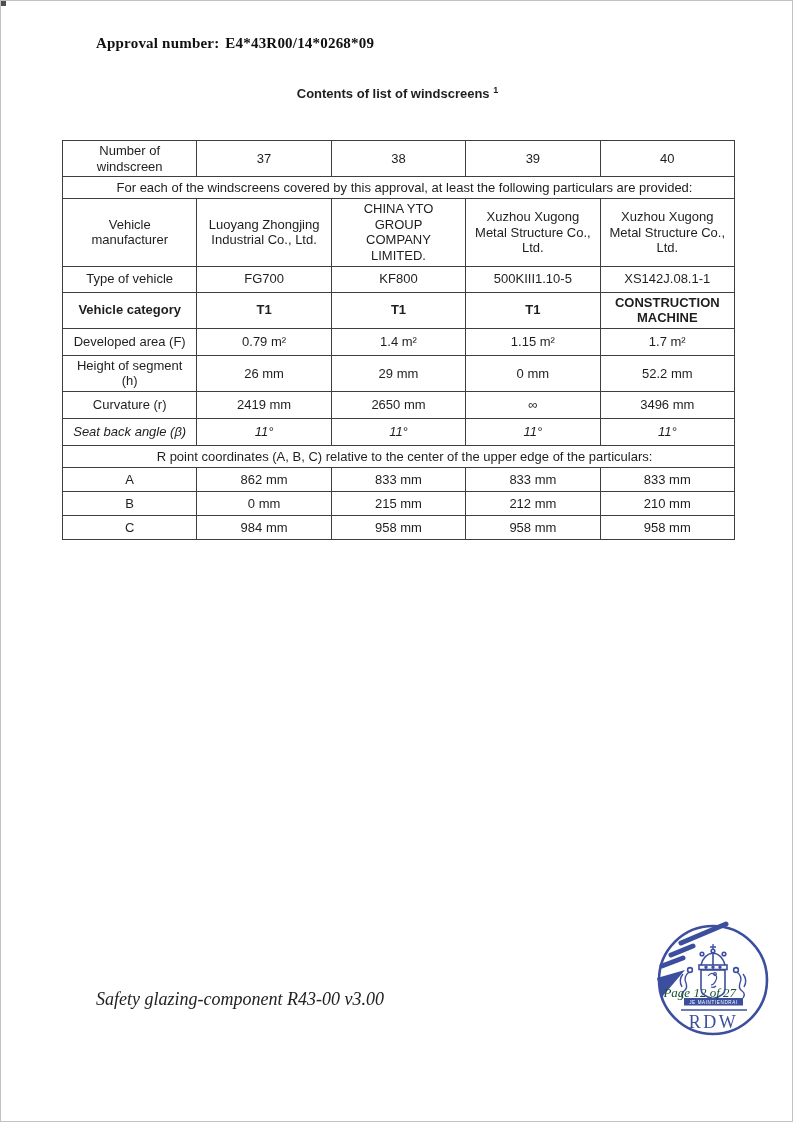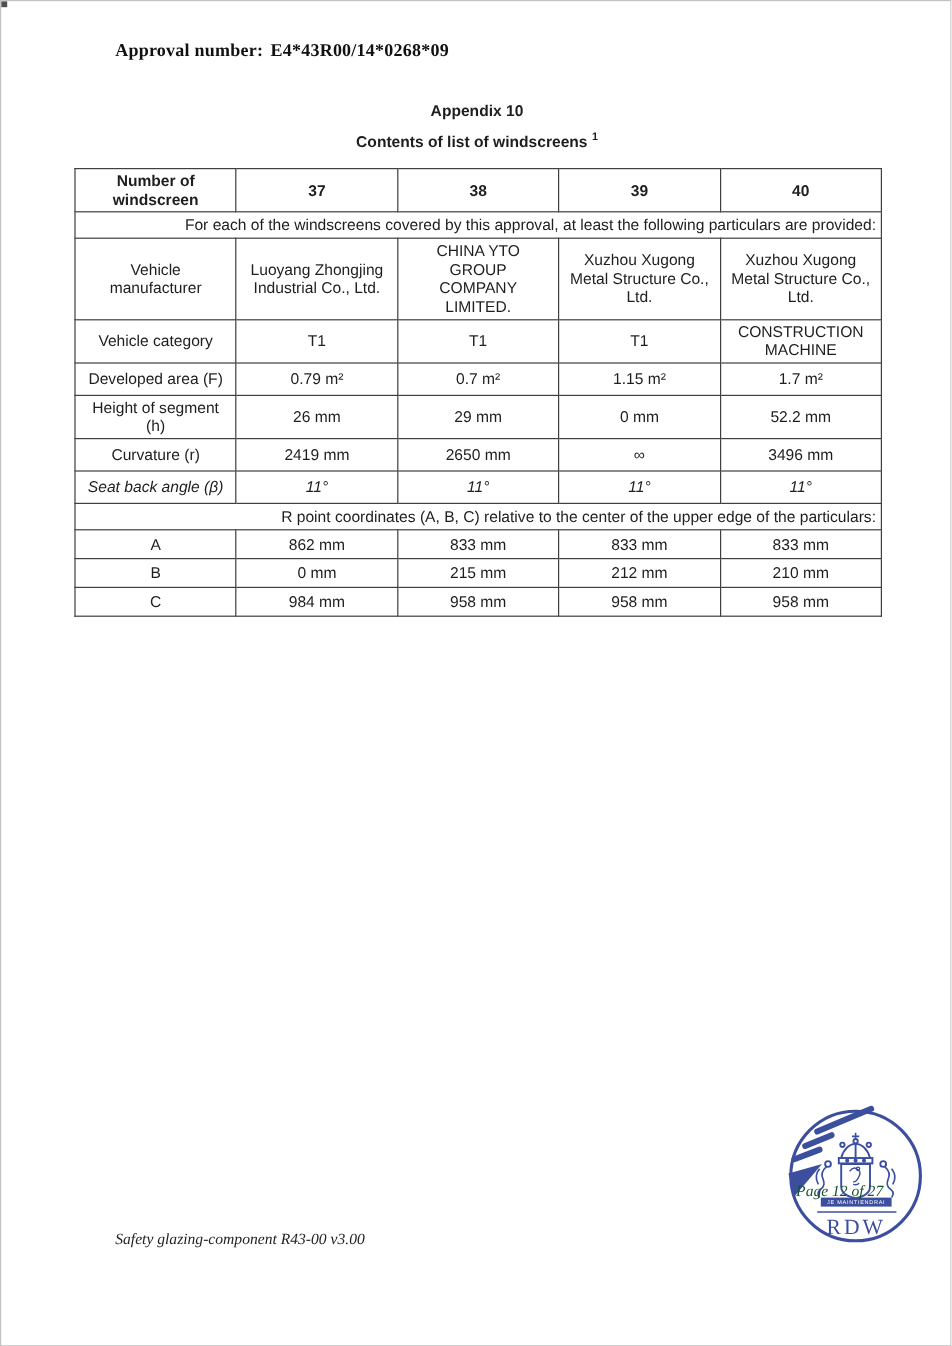--- a/index.html
+++ b/index.html
@@ -33,57 +33,56 @@
     font-size:13px;line-height:1.2;
   }
   table.ws col{width:20%;}
   table.ws td{
     border:1px solid #3f3f3f;
     text-align:center;vertical-align:middle;
     padding:2px 4px;
     white-space:pre-line;
     overflow:hidden;
   }
-  table.ws td.note{text-align:right;padding-left:16px;white-space:normal;}
-  tr.r-number{height:33px;font-weight:bold;}
+  table.ws td.note{text-align:center;padding-left:16px;white-space:normal;}
+  tr.r-number{height:33px;}
   tr.r-note1{height:22px;}
   tr.r-manuf{height:62px;}
   tr.r-type{height:26px;}
-  tr.r-cat{height:28px;}
+  tr.r-cat{height:28px;font-weight:bold;}
   tr.r-dev{height:27px;}
   tr.r-hseg{height:28px;}
   tr.r-curv{height:27px;}
   tr.r-inst{height:28px;}
   tr.r-seat{height:27px;font-style:italic;}
   tr.r-note2{height:22px;}
   tr.r-coord{height:24px;}
   .stamp{position:absolute;left:630px;top:906px;width:160px;height:140px;}
   .footer-left{
-    position:absolute;left:95px;top:1024px;
-    font-family:"Liberation Serif", serif;font-style:italic;font-size:13px;color:#222;
+    position:absolute;left:95px;top:988px;
+    font-family:"Liberation Serif", serif;font-style:italic;font-size:18px;color:#222;
     white-space:nowrap;
   }
   .footer-right{
     position:absolute;right:56px;top:984px;
     font-family:"Liberation Serif", serif;font-style:italic;font-size:13px;color:#14532d;
     white-space:nowrap;
   }
 </style>
 </head>
 <body>
 
 <div class="page">
   <div class="corner-mark"></div>
 
   <div class="approval-line">
     <span>Approval number:</span><span class="num">E4*43R00/14*0268*09</span>
   </div>
 
   <div class="title-block">
-    <p class="appendix-title">Appendix 10</p>
     <p class="doc-subtitle"><span>Contents of list of windscreens</span>&nbsp;<sup>1</sup></p>
   </div>
 
   <table class="ws">
     <colgroup>
         <col>
         <col>
         <col>
         <col>
         <col>
@@ -104,32 +103,39 @@
         <td>Vehicle
 manufacturer</td>
         <td>Luoyang Zhongjing Industrial Co., Ltd.</td>
         <td>CHINA YTO
 GROUP
 COMPANY
 LIMITED.</td>
         <td>Xuzhou Xugong Metal Structure Co., Ltd.</td>
         <td>Xuzhou Xugong Metal Structure Co., Ltd.</td>
       </tr>
+      <tr class="r-type">
+        <td>Type of vehicle</td>
+        <td>FG700</td>
+        <td>KF800</td>
+        <td>500KIII1.10-5</td>
+        <td>XS142J.08.1-1</td>
+      </tr>
       <tr class="r-cat">
         <td>Vehicle category</td>
         <td>T1</td>
         <td>T1</td>
         <td>T1</td>
         <td>CONSTRUCTION
 MACHINE</td>
       </tr>
       <tr class="r-dev">
         <td>Developed area (F)</td>
         <td>0.79 m²</td>
-        <td>0.7 m²</td>
+        <td>1.4 m²</td>
         <td>1.15 m²</td>
         <td>1.7 m²</td>
       </tr>
       <tr class="r-hseg">
         <td>Height of segment
 (h)</td>
         <td>26 mm</td>
         <td>29 mm</td>
         <td>0 mm</td>
         <td>52.2 mm</td>

